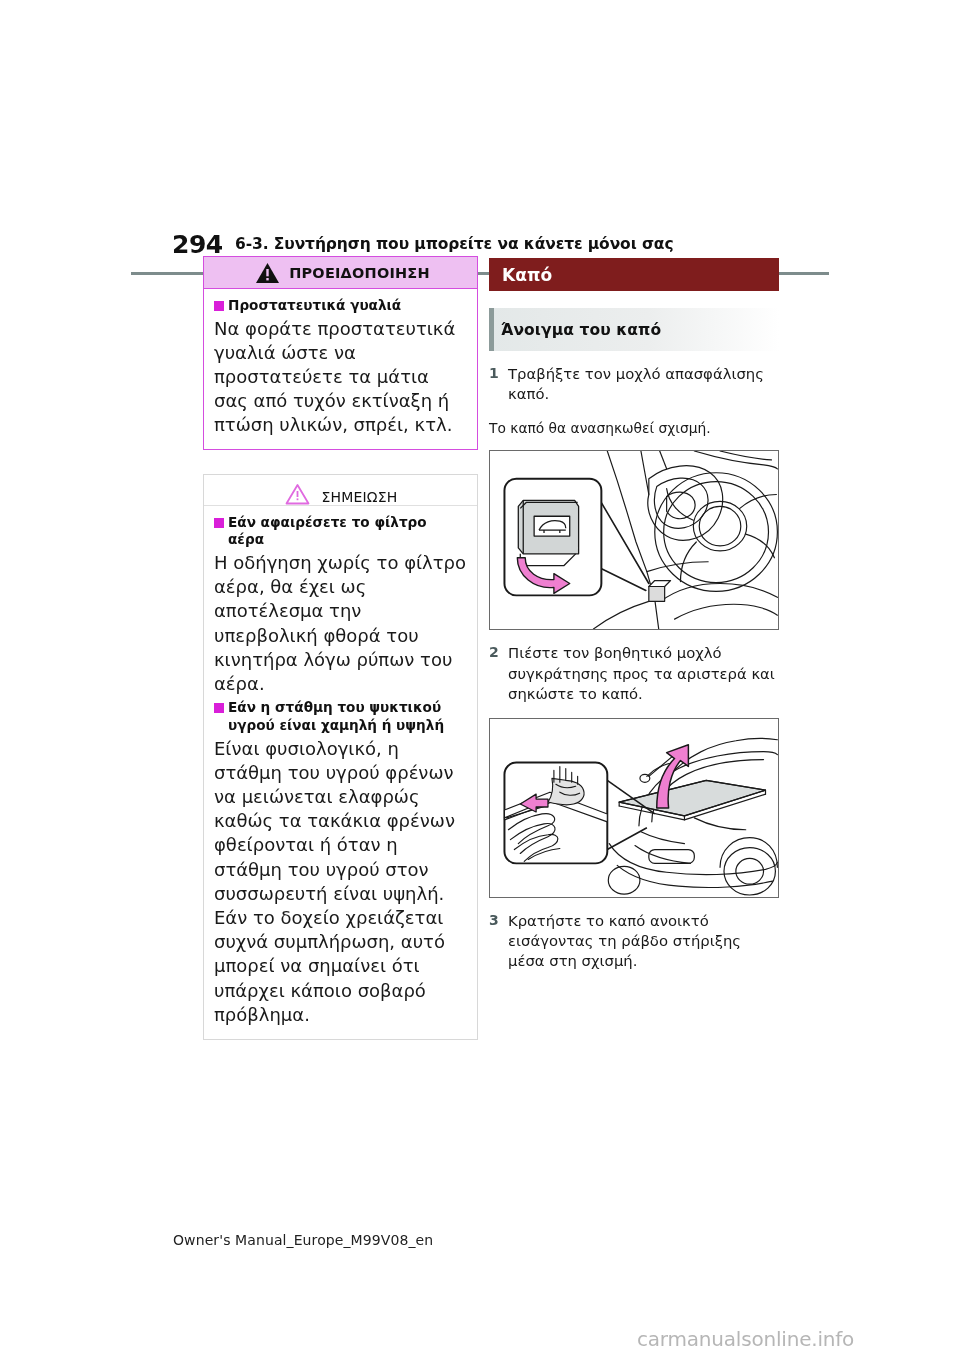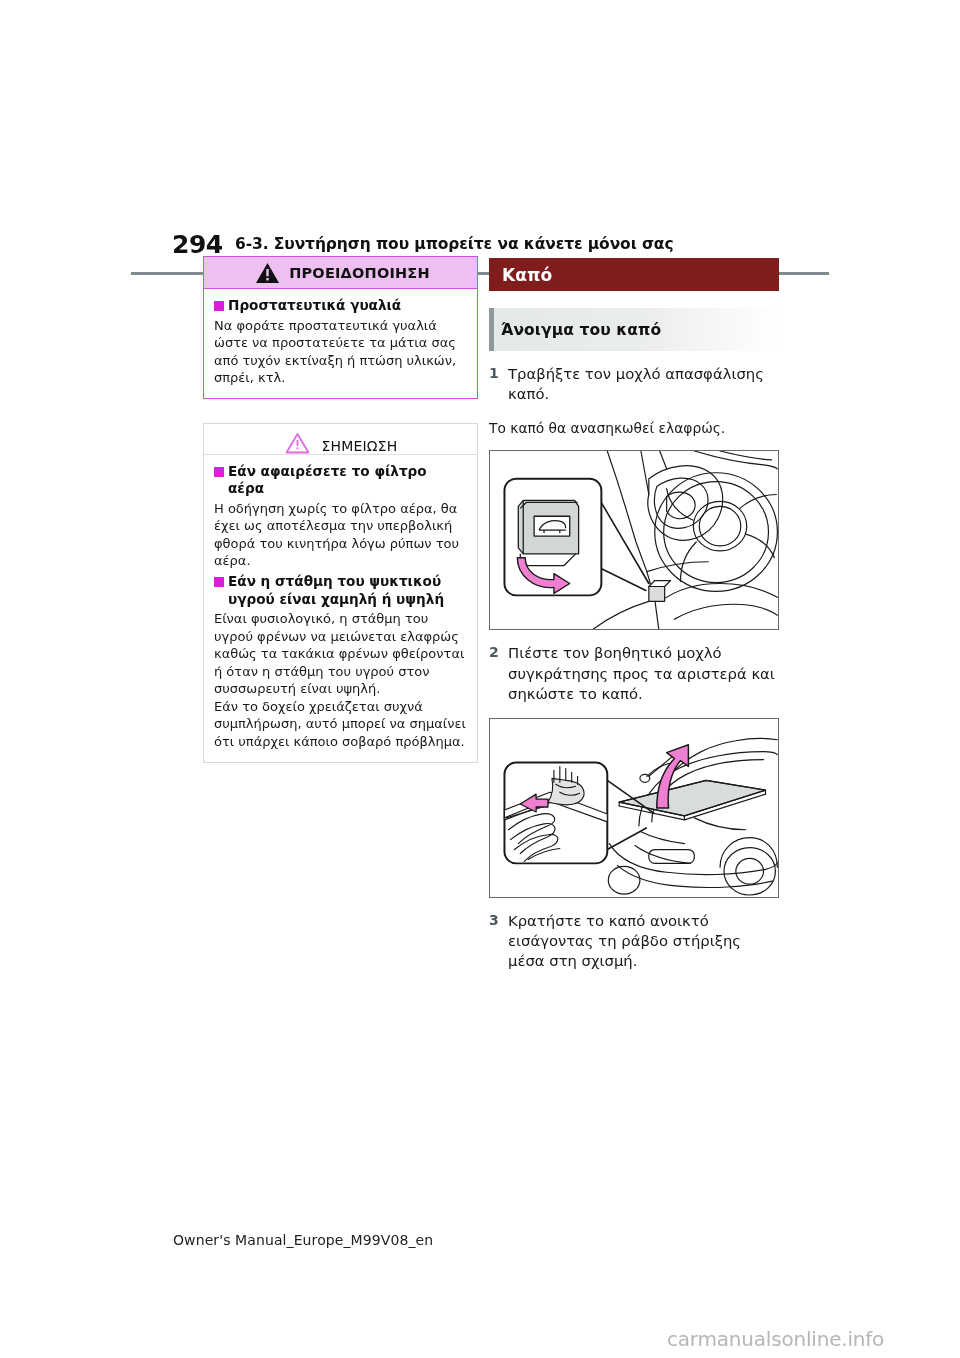--- a/index.html
+++ b/index.html
@@ -133,21 +133,21 @@
     width: 10px;
     height: 10px;
     background: #d91fd9;
     flex: 0 0 auto;
     margin-top: 4px;
   }
   .bullet-head-text { flex: 1 1 auto; }
   .bullet-head-text .ind { display: block; padding-left: 0px; }
 
   .para {
-    font-size: 13px;
+    font-size: 18px;
     line-height: 1.345;
     color: #1a1a1a;
     margin: 2px 0 0 0;
   }
   .para + .bullet-head { margin-top: 3px; }
 
   
   .tri-solid { display: block; }
   .tri-open  { display: block; }
 
@@ -234,21 +234,21 @@
   #doc-footer {
     position: absolute;
     left: 173px;
     top: 1232px;
     font-size: 14px;
     color: #222;
     letter-spacing: 0.1px;
   }
   #watermark {
     position: absolute;
-    left: 667px;
+    left: 637px;
     top: 1327px;
     font-size: 20px;
     color: #b6b6b6;
     letter-spacing: -0.2px;
   }
 </style>
 </head>
 <body>
 
 <div id="page-header">
@@ -321,21 +321,21 @@
   <div class="subsection-bar">
     <span class="subsection-accent"></span>
     <span class="subsection-label">Άνοιγμα του καπό</span>
   </div>
 
   <div class="step">
     <span class="step-num">1</span>
     <span class="step-text">Τραβήξτε τον μοχλό απασφάλισης καπό.</span>
   </div>
 
-  <div class="plain-note">Το καπό θα ανασηκωθεί ελαφρώς.</div>
+  <div class="plain-note">Το καπό θα ανασηκωθεί σχισμή.</div>
 
   <div class="figure">
     <svg viewBox="0 0 290 180" xmlns="http://www.w3.org/2000/svg">
       <g fill="none" stroke="#1a1a1a" stroke-width="1.2" stroke-linejoin="round" stroke-linecap="round">
 
         <path d="M118 0 L128 30 L138 62 L147 92 L158 122 L166 150 L170 180"></path>
         <path d="M152 0 L156 22 L160 44"></path>
         <path d="M171 0 L178 18"></path>
 
         <path d="M160 28 C178 14 205 10 222 22 C236 32 238 52 230 68 C220 88 196 96 178 86 C164 78 156 60 160 44 Z"></path>

